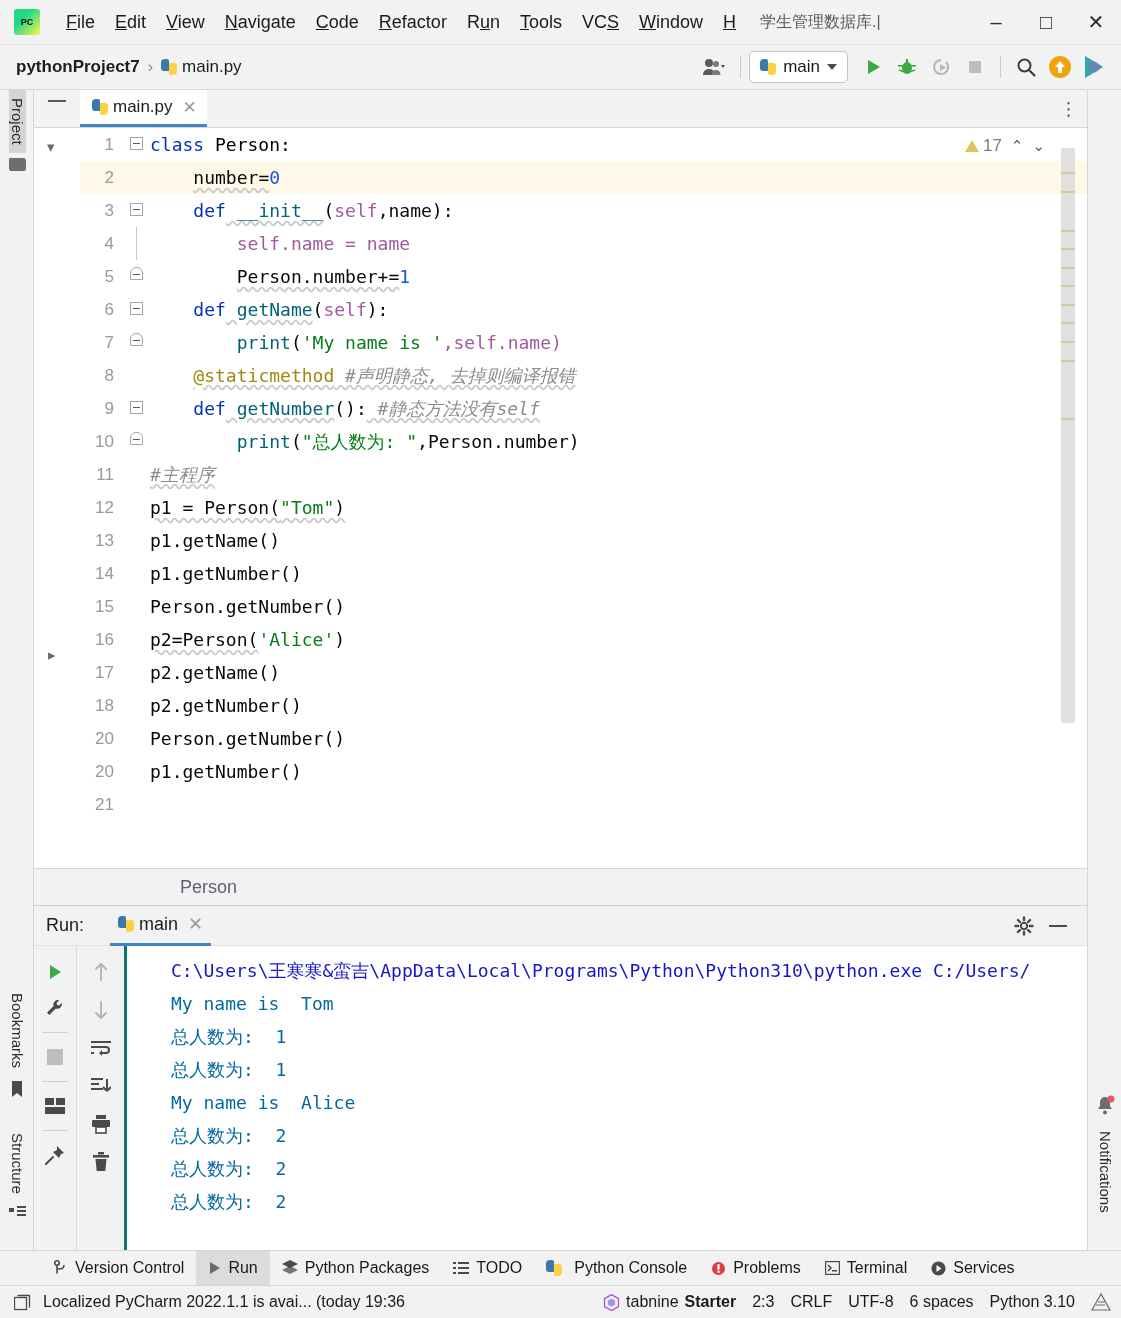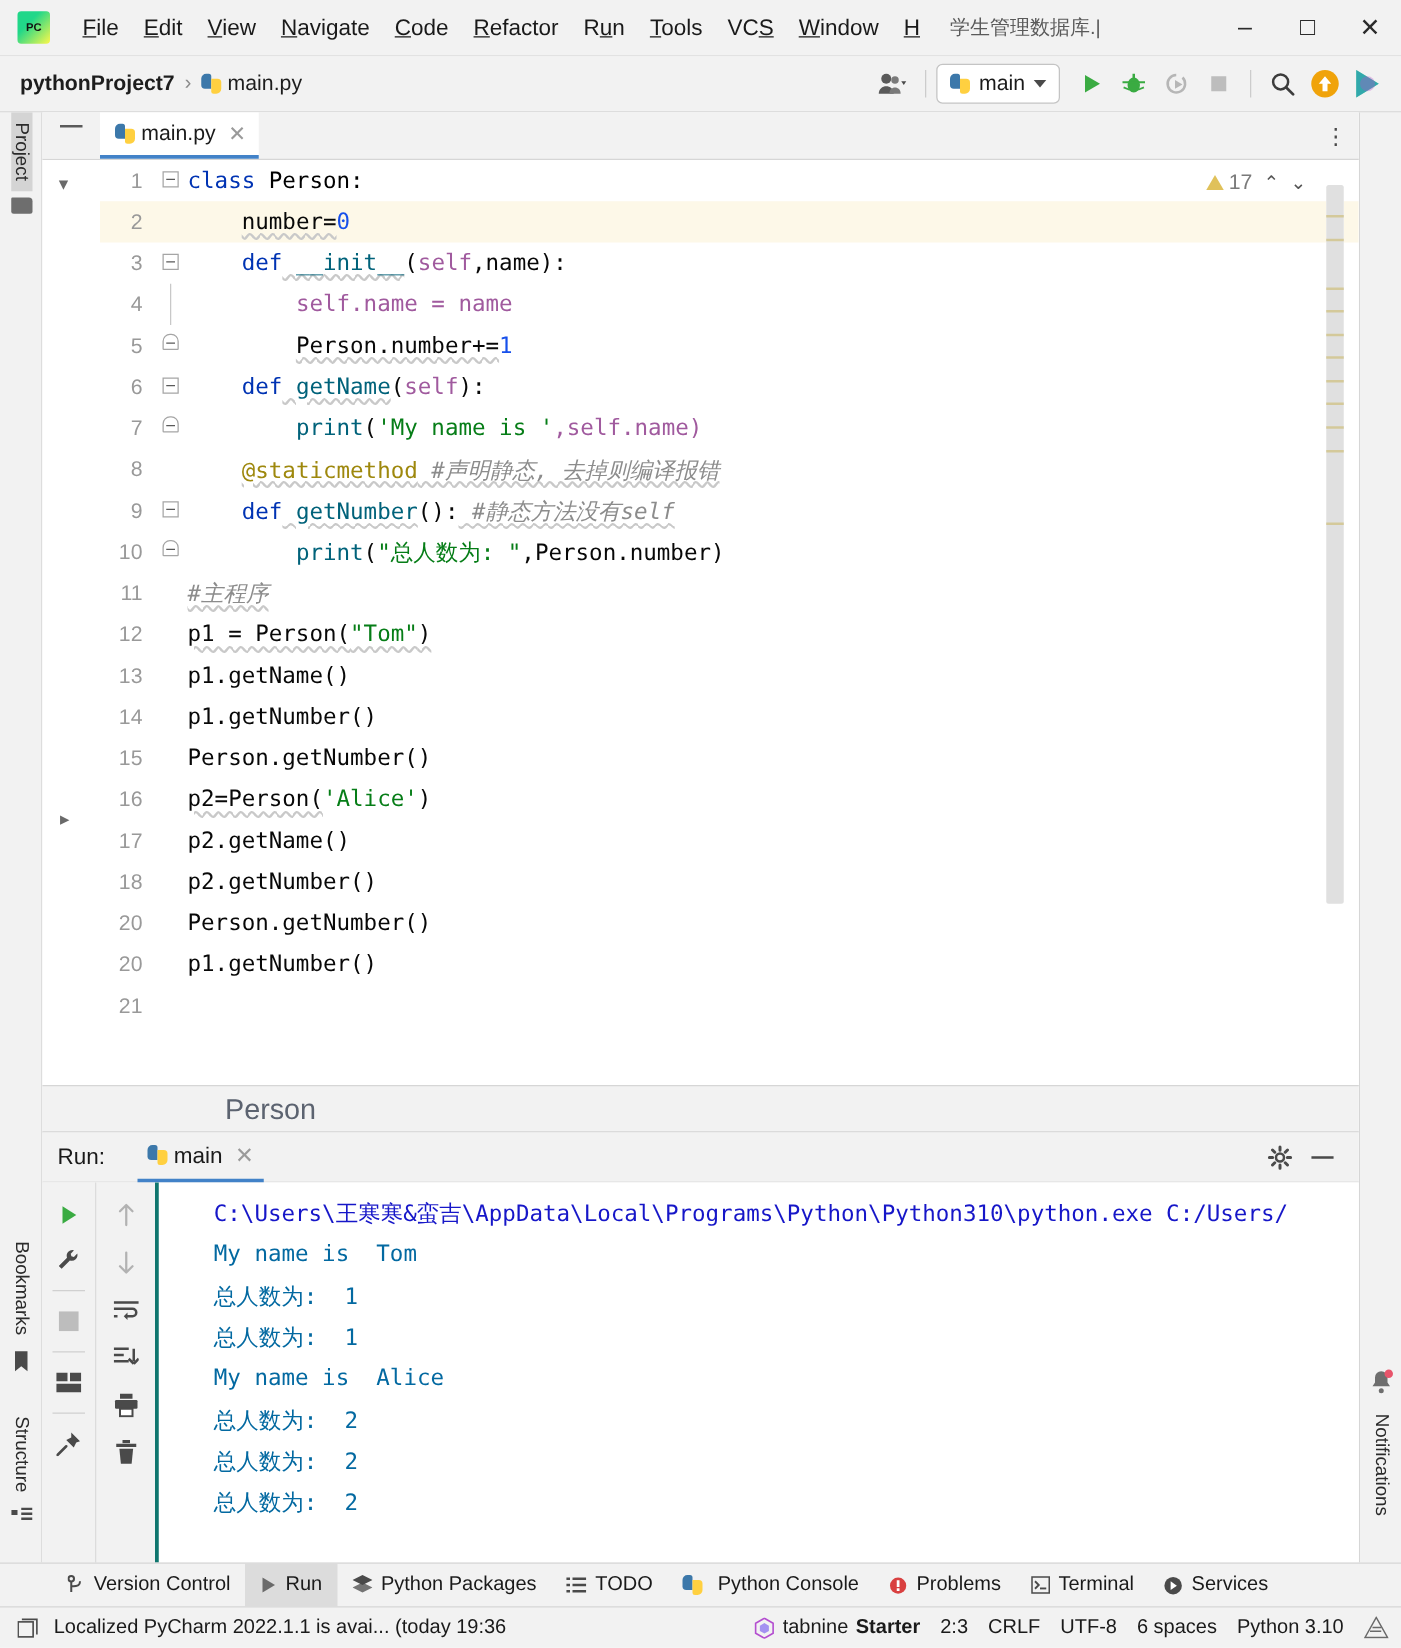--- a/index.html
+++ b/index.html
@@ -201,21 +201,21 @@
   .n  { color: #1750eb; }
   .c  { color: #8c8c8c; font-style: italic; }
   .dec{ color: #9e880d; }
   .prm{ color: #a05a9e; }
   .sq { text-decoration: underline wavy #c9c9c9; text-underline-offset: 3px; }
 
   .breadcrumbs {
     position: absolute; left: 0; bottom: 0; width: 1053px; height: 37px;
     background: #f2f2f2; border-top: 1px solid #d6d6d6;
     display: flex; align-items: center; padding-left: 146px;
-    font-size: 23px; color: #5c6370;
+    font-size: 18px; color: #5c6370;
   }
 
   
   .stripe {
     position: absolute; right: 12px; top: 38px; width: 14px; height: 740px;
     background: #ffffff;
   }
   .stripe-thumb {
     position: absolute; left: 0; top: 20px; width: 14px; height: 575px;
     background: #e0e0e0; border-radius: 2px;

